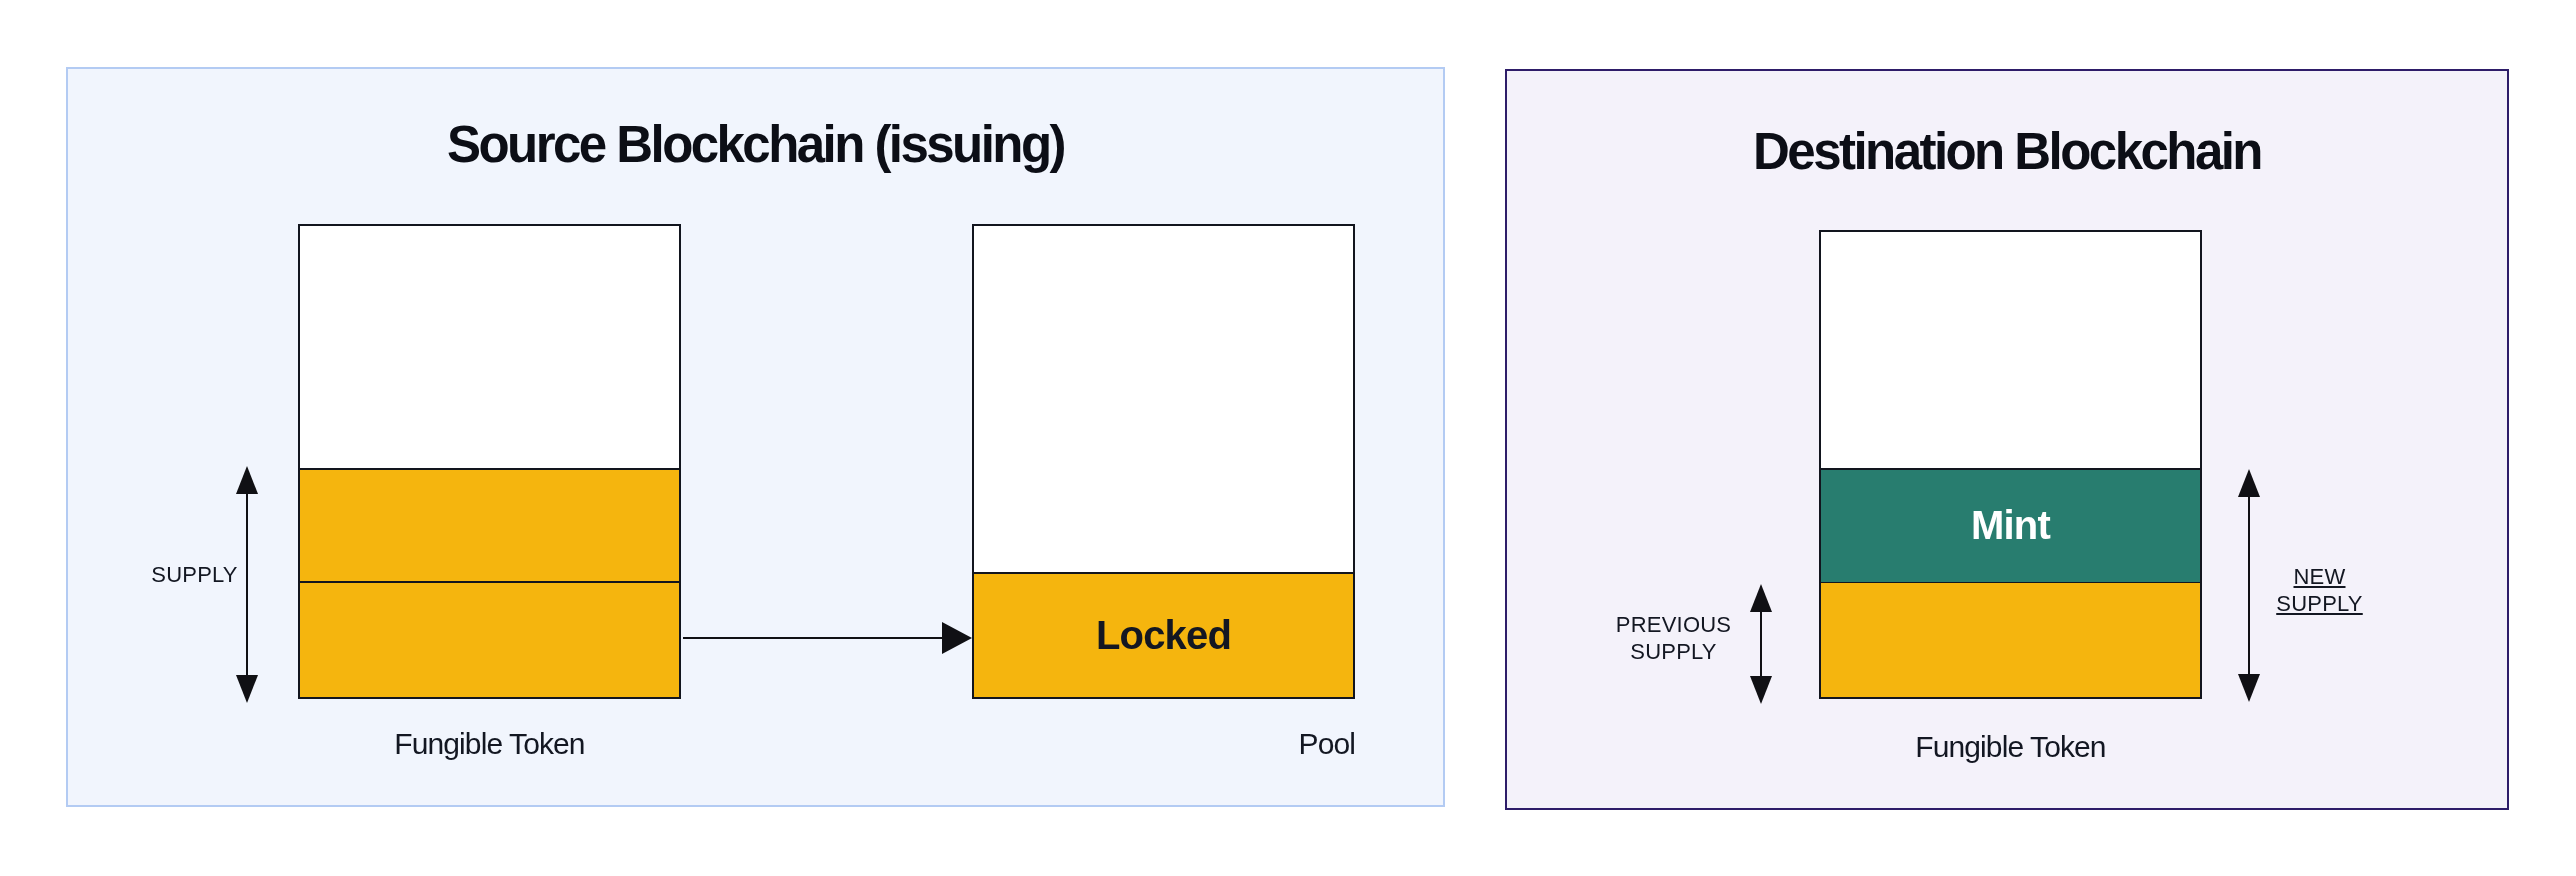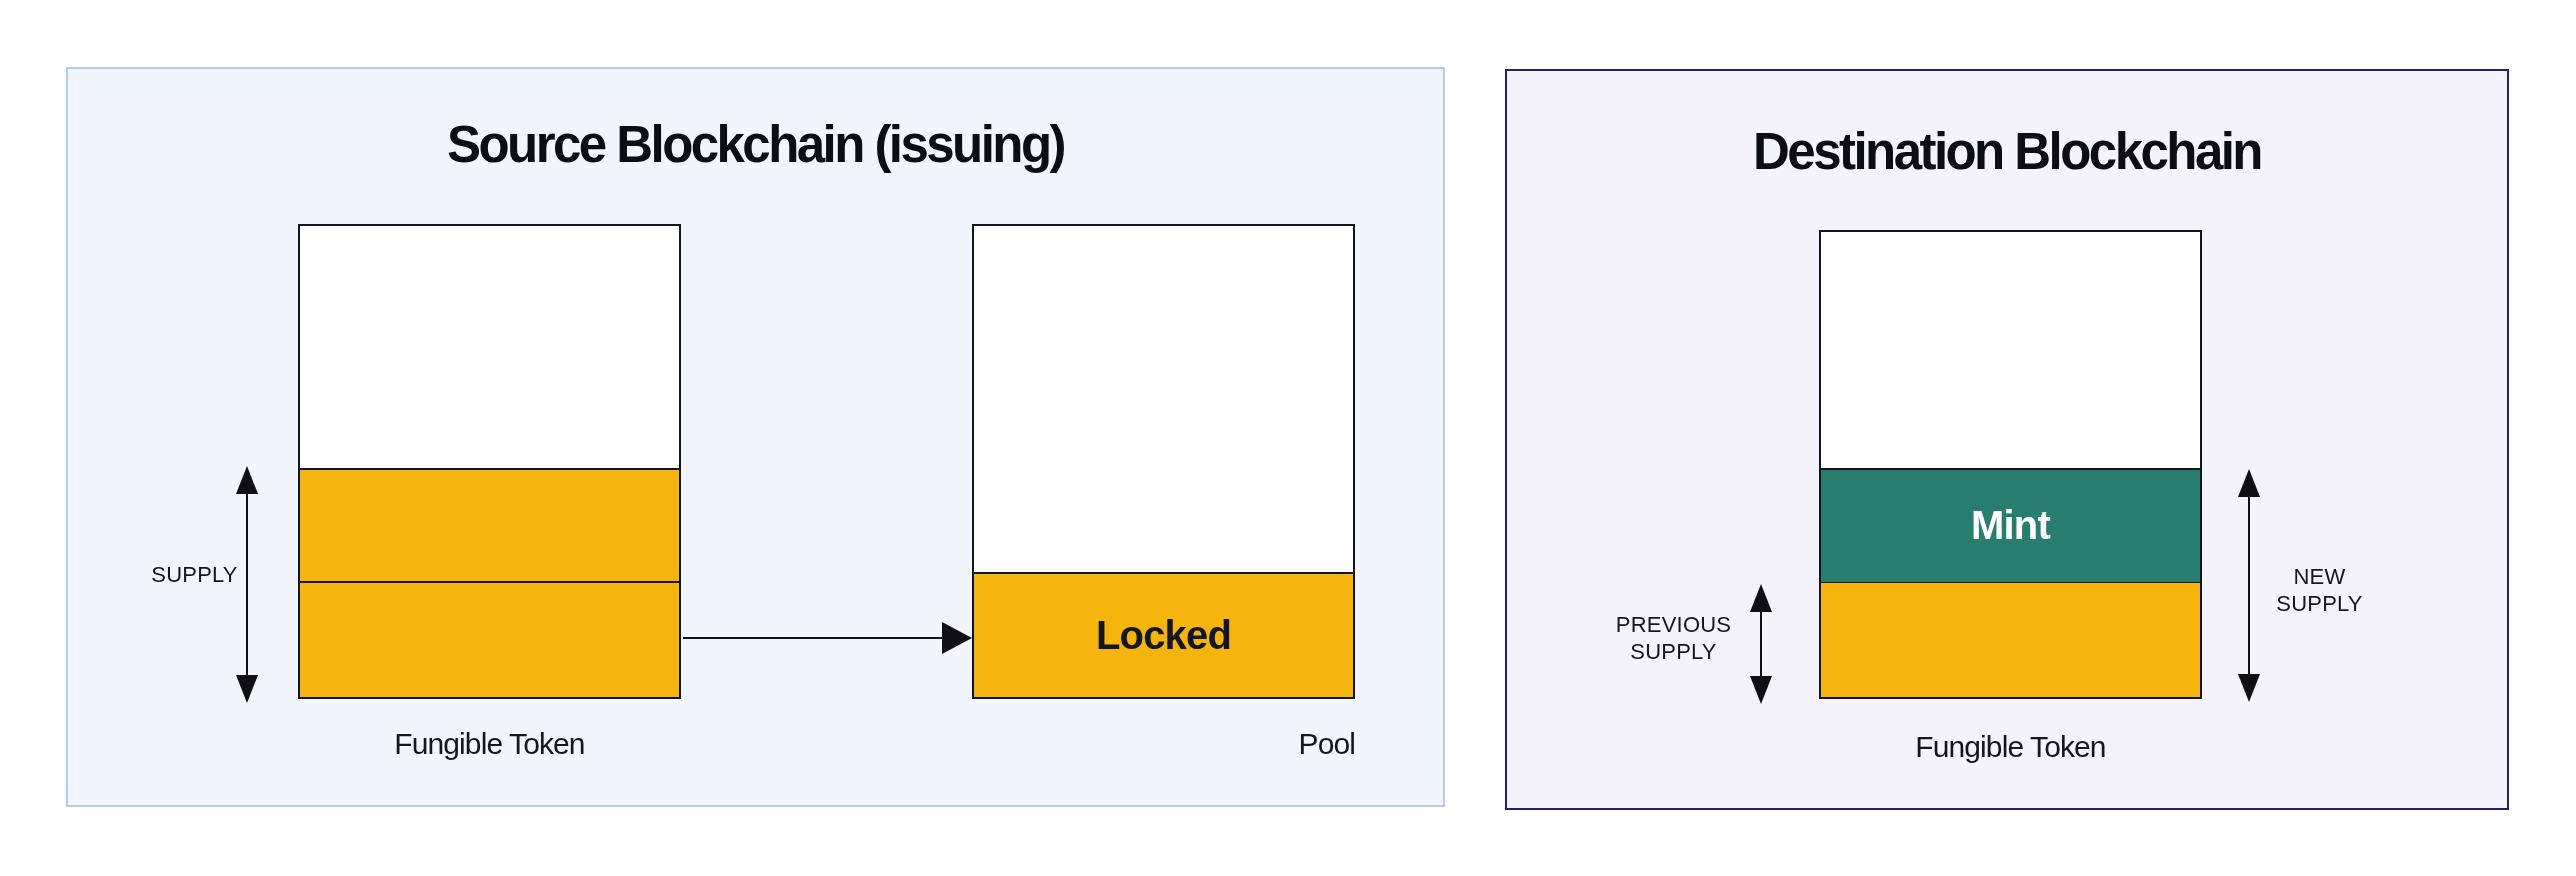--- a/index.html
+++ b/index.html
@@ -83,21 +83,21 @@
 
   .range-label{
     position:absolute;
     text-align:center;
     font-size:22px;font-weight:400;line-height:1.22;
     letter-spacing:0.01em;
     color:var(--label-text);
   }
   .lbl-supply{left:134px;top:562px;width:121px;}
   .lbl-prev-supply{left:1585px;top:612px;width:177px;}
-  .lbl-new-supply{left:2256px;top:564px;width:127px;}
+  .lbl-new-supply{left:2256px;top:564px;width:127px;text-decoration:underline;}
 
   
   .varrow{
     position:absolute;
     display:flex;flex-direction:column;align-items:center;
   }
   .varrow .head-up{
     width:0;height:0;flex:0 0 auto;
     border-left:11.6px solid transparent;border-right:11.6px solid transparent;
     border-bottom:28px solid var(--arrow-black);

